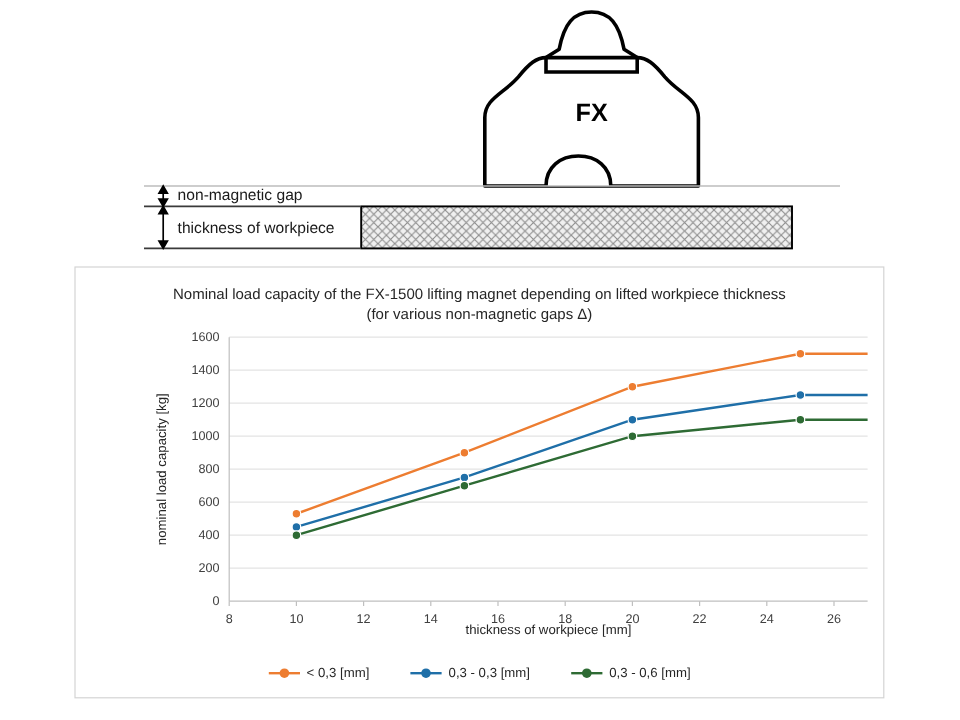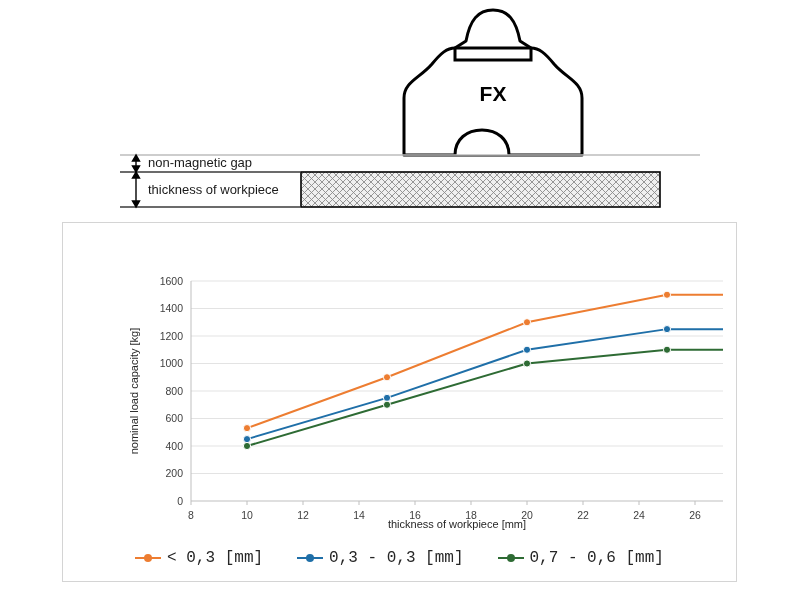--- a/index.html
+++ b/index.html
@@ -85,23 +85,22 @@
 
   
   #legend {
     position: absolute;
     left: 0;
     bottom: 14px;
     width: 100%;
     display: flex;
     justify-content: center;
     gap: 34px;
-    font-size: 16px;
+    font-size: 11px;
     color: #262626;
-    font-family: Liberation Mono, monospace;
   }
   .legend-item {
     display: flex;
     align-items: center;
     gap: 6px;
   }
   .legend-swatch {
     position: relative;
     width: 26px;
     height: 2px;
@@ -156,20 +155,24 @@
         <rect width="7" height="7" fill="#f0f0f0"></rect>
         <path d="M0,0 L7,7 M7,0 L0,7" stroke="#8c8c8c" stroke-width="0.9"></path>
       </pattern>
     </defs>
     <rect x="301" y="172" width="359" height="35" fill="url(#cross-hatch)" stroke="#000000" stroke-width="1.6"></rect>
   </svg>
 </div>
 
 <div id="chart-panel">
 
+  <div id="chart-title">
+    <span>Nominal load capacity of the FX-1500 lifting magnet depending on lifted workpiece thickness</span>
+    <span class="l2">(for various non-magnetic gaps Δ)</span>
+  </div>
 
   <div id="plot-area-wrap">
     <svg id="plot-svg" width="675" height="360" viewBox="0 0 675 360" xmlns="http://www.w3.org/2000/svg">
       <g id="gridlines">
           <line class="grid-line" x1="128" x2="660" y1="250.5" y2="250.5"></line>
           <line class="grid-line" x1="128" x2="660" y1="223" y2="223"></line>
           <line class="grid-line" x1="128" x2="660" y1="195.5" y2="195.5"></line>
           <line class="grid-line" x1="128" x2="660" y1="168" y2="168"></line>
           <line class="grid-line" x1="128" x2="660" y1="140.5" y2="140.5"></line>
           <line class="grid-line" x1="128" x2="660" y1="113" y2="113"></line>
@@ -237,16 +240,16 @@
       <div class="legend-item">
         <span class="legend-swatch" style="background: rgb(237, 125, 49);"></span>
         <span>&lt; 0,3 [mm]</span>
       </div>
       <div class="legend-item">
         <span class="legend-swatch" style="background: rgb(31, 111, 168);"></span>
         <span>0,3 - 0,3 [mm]</span>
       </div>
       <div class="legend-item">
         <span class="legend-swatch" style="background: rgb(46, 107, 52);"></span>
-        <span>0,7 - 0,6 [mm]</span>
+        <span>0,3 - 0,6 [mm]</span>
       </div>
     </div>
 </div>
 
 </body></html>

